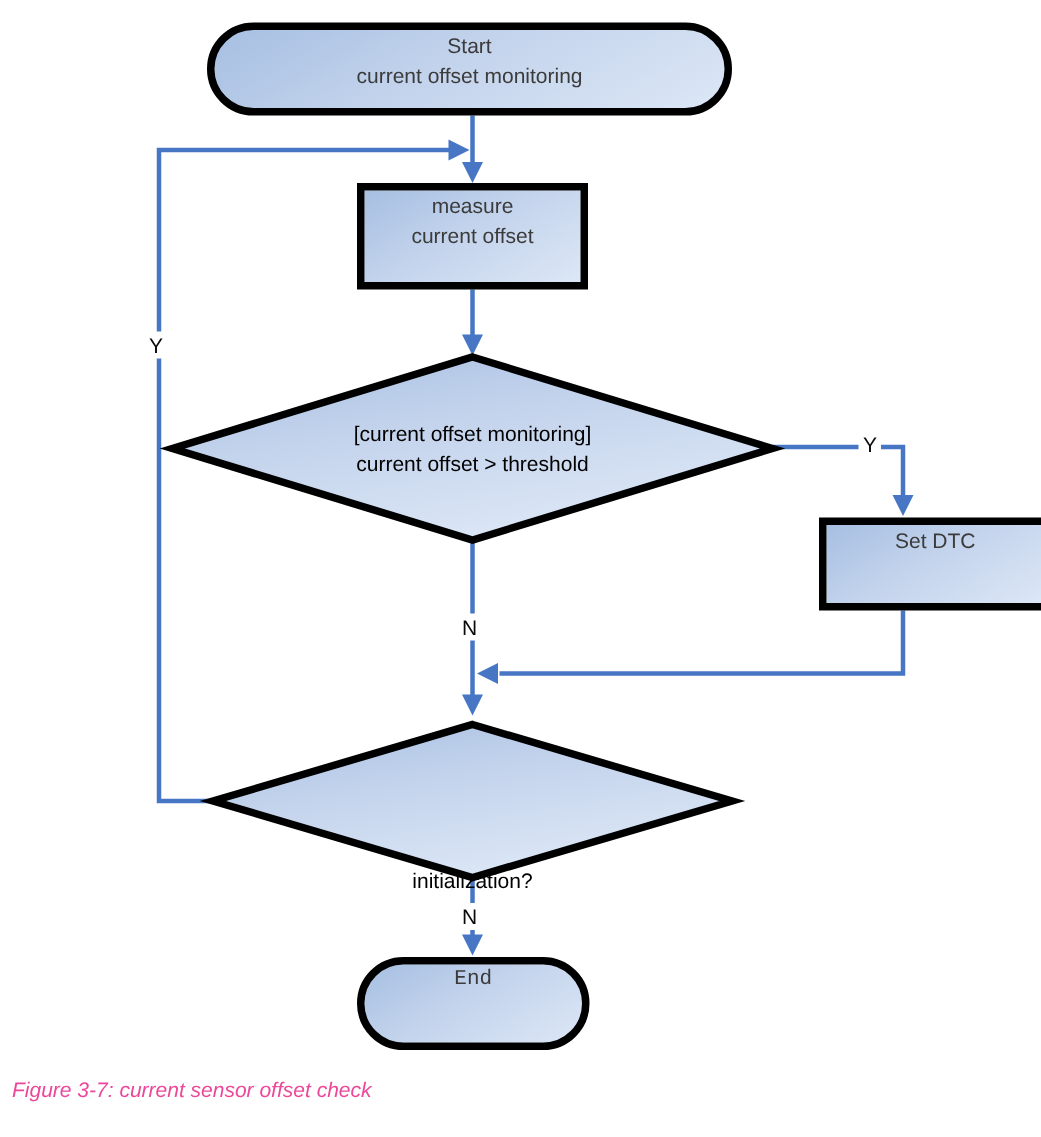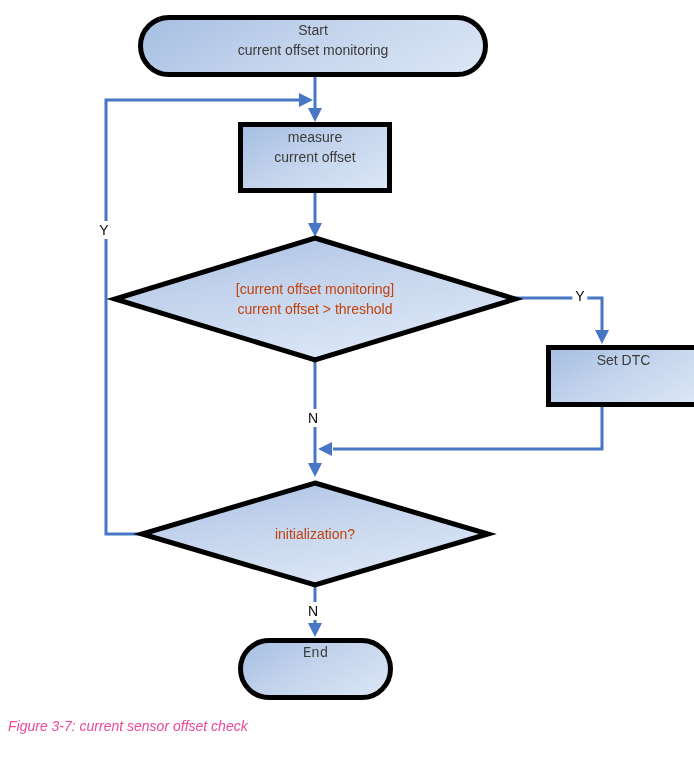--- a/index.html
+++ b/index.html
@@ -31,21 +31,21 @@
     line-height: 20px;
   }
   .stadium { border-radius: 31px; }
   .diamond-label {
     position: absolute;
     display: flex;
     flex-direction: column;
     align-items: center;
     justify-content: center;
     text-align: center;
-    color: #c2410c;
+    color: #000000;
     font-size: 14px;
     line-height: 20px;
     pointer-events: none;
   }
   .edge-label {
     position: absolute;
     transform: translate(-50%, -50%);
     background: #ffffff;
     color: #0a0a0a;
     font-size: 14px;
@@ -111,21 +111,21 @@
 
   <div class="diamond-label" style="left:115px; top:238px; width:400px; height:122px;">
     <span>[current offset monitoring]</span>
     <span>current offset &gt; threshold</span>
   </div>
 
   <div class="node" style="left:546px; top:345px; width:155px; height:62px;">
     <span>Set DTC</span>
   </div>
 
-  <div class="diamond-label" style="left:142px; top:483px; width:346px; height:102px;">
+  <div class="diamond-label" style="left:142px; top:495px; width:346px; height:102px;justify-content:flex-end;">
     <span>initialization?</span>
   </div>
 
   <div class="node stadium" style="left:238px; top:638px; width:155px; height:62px;font-family:Liberation Mono, monospace;">
     <span>End</span>
   </div>
 
   <span class="edge-label" style="left:104px; top:230px;">Y</span>
   <span class="edge-label" style="left:580px; top:296px;">Y</span>
   <span class="edge-label" style="left:313px; top:418px;">N</span>

